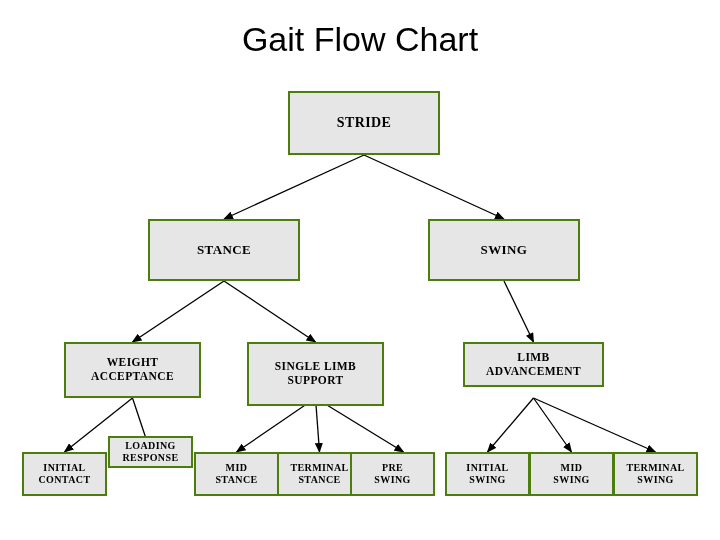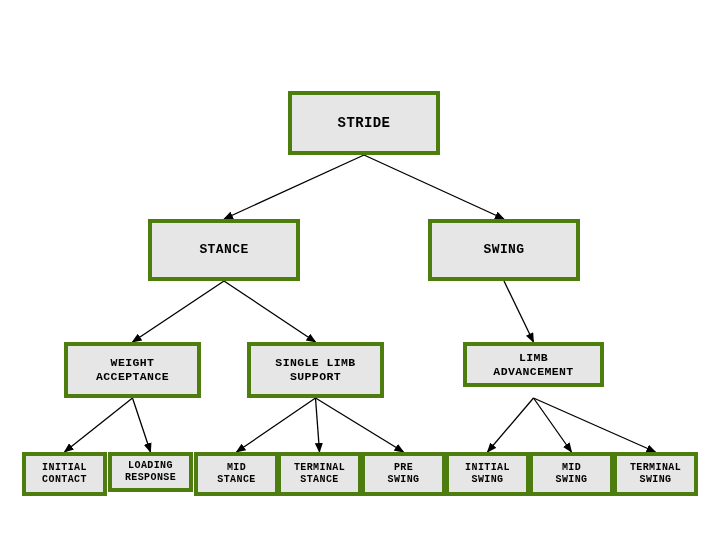--- a/index.html
+++ b/index.html
@@ -28,23 +28,23 @@
     font-size: 34px;
     font-family: "Liberation Sans", sans-serif;
     font-weight: normal;
     color: #000000;
     letter-spacing: 0px;
   }
   .node {
     position: absolute;
     box-sizing: border-box;
     background: #e6e6e6;
-    border: 4px solid #4d7c0f;
+    border: 2px solid #4d7c0f;
     color: #000000;
-    font-family: Liberation Mono, monospace;
+    font-family: Liberation Serif, serif;
     font-weight: bold;
     display: flex;
     align-items: center;
     justify-content: center;
     text-align: center;
     line-height: 1.18;
     white-space: pre-line;
     letter-spacing: 0.4px;
   }
   .lvl1 { font-size: 14px; }
@@ -58,20 +58,21 @@
     width: 720px;
     height: 540px;
     pointer-events: none;
   }
 </style>
 </head>
 <body>
 
 <div id="canvas">
 
+  <div class="title">Gait Flow Chart</div>
 
   <svg class="edges" viewBox="0 0 720 540">
     <defs>
       <marker id="arrow" markerWidth="10" markerHeight="8" refX="9" refY="4" orient="auto" markerUnits="userSpaceOnUse">
         <path d="M0,0 L10,4 L0,8 z" fill="#000000"></path>
       </marker>
     </defs>
     <g id="edge-layer" stroke="#000000" stroke-width="1.3" fill="none">
         <line x1="364" y1="155" x2="224" y2="219" marker-end="url(#arrow)"></line>
         <line x1="364" y1="155" x2="504" y2="219" marker-end="url(#arrow)"></line>
@@ -88,33 +89,33 @@
         <line x1="533.5" y1="398" x2="655.5" y2="452" marker-end="url(#arrow)"></line>
       </g>
   </svg>
 
   <div id="node-layer">
       <div class="node lvl1" style="left: 288px; top: 91px; width: 152px; height: 64px;"><span>STRIDE</span></div>
       <div class="node lvl2" style="left: 148px; top: 219px; width: 152px; height: 62px;"><span>STANCE</span></div>
       <div class="node lvl2" style="left: 428px; top: 219px; width: 152px; height: 62px;"><span>SWING</span></div>
       <div class="node lvl3" style="left: 64px; top: 342px; width: 137px; height: 56px;"><span>WEIGHT
 ACCEPTANCE</span></div>
-      <div class="node lvl3" style="left: 247px; top: 342px; width: 137px; height: 56px;"><span>SINGLE LIMB
+      <div class="node lvl3" style="left: 247px; top: 342px; width: 137px; height: 64px;"><span>SINGLE LIMB
 SUPPORT</span></div>
       <div class="node lvl3" style="left: 463px; top: 342px; width: 141px; height: 45px;"><span>LIMB
 ADVANCEMENT</span></div>
       <div class="node lvl4" style="left: 22px; top: 452px; width: 85px; height: 44px;"><span>INITIAL
 CONTACT</span></div>
-      <div class="node lvl4" style="left: 108px; top: 452px; width: 85px; height: 40px;"><span>LOADING
+      <div class="node lvl4" style="left: 108px; top: 436px; width: 85px; height: 32px;"><span>LOADING
 RESPONSE</span></div>
       <div class="node lvl4" style="left: 194px; top: 452px; width: 85px; height: 44px;"><span>MID
 STANCE</span></div>
       <div class="node lvl4" style="left: 277px; top: 452px; width: 85px; height: 44px;"><span>TERMINAL
 STANCE</span></div>
-      <div class="node lvl4" style="left: 361px; top: 452px; width: 85px; height: 44px;"><span>PRE
+      <div class="node lvl4" style="left: 350px; top: 452px; width: 85px; height: 44px;"><span>PRE
 SWING</span></div>
       <div class="node lvl4" style="left: 445px; top: 452px; width: 85px; height: 44px;"><span>INITIAL
 SWING</span></div>
       <div class="node lvl4" style="left: 529px; top: 452px; width: 85px; height: 44px;"><span>MID
 SWING</span></div>
       <div class="node lvl4" style="left: 613px; top: 452px; width: 85px; height: 44px;"><span>TERMINAL
 SWING</span></div>
     </div>
 
 </div>

